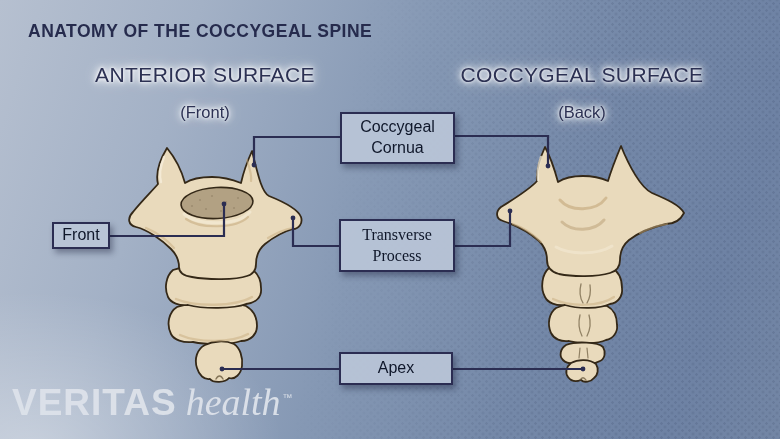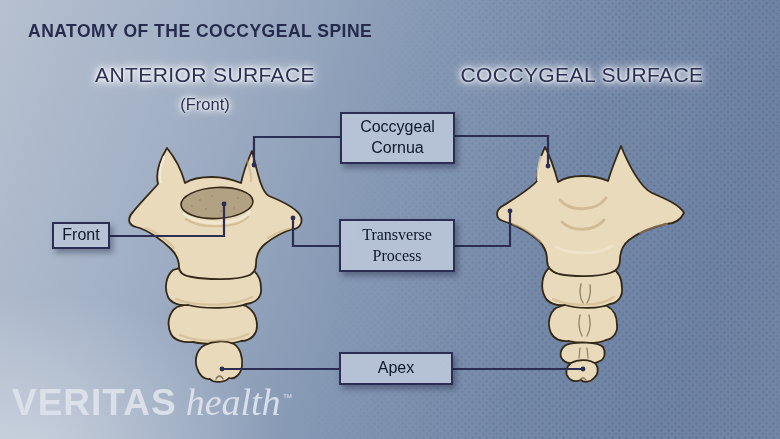--- a/index.html
+++ b/index.html
@@ -28,21 +28,21 @@
     text-align:center;
   }
   .surface-block{position:absolute;top:63px;width:300px;text-align:center;}
   .surface-block.anterior{left:55px;}
   .surface-block.posterior{left:432px;}
   .surface-heading{
     font-size:21px;letter-spacing:.4px;color:#2c3153;
     text-shadow:0 0 3px #fff,0 0 6px #fff,0 0 10px rgba(255,255,255,.95),0 0 16px rgba(255,255,255,.8);
   }
   .surface-sub{
-    margin-top:8px;font-size:16.5px;color:#2c3153;
+    margin-top:16px;font-size:16.5px;color:#2c3153;
     text-shadow:0 0 3px #fff,0 0 6px #fff,0 0 10px rgba(255,255,255,.95),0 0 16px rgba(255,255,255,.8);
   }
   .art{position:absolute;inset:0;width:780px;height:439px;}
   .label-box{
     position:absolute;box-sizing:border-box;
     border:2px solid #2b2d52;background:rgba(185,197,215,.93);
     box-shadow:3px 4px 6px rgba(22,27,52,.38);
     display:flex;align-items:center;justify-content:center;text-align:center;
     font-size:16px;line-height:1.3;color:#0f172a;white-space:pre-line;
   }
@@ -72,20 +72,21 @@
 
   <h1 class="title">ANATOMY OF THE COCCYGEAL SPINE</h1>
 
   <div class="surface-block anterior">
     <div class="surface-heading">ANTERIOR SURFACE</div>
     <div class="surface-sub">(Front)</div>
   </div>
 
   <div class="surface-block posterior">
     <div class="surface-heading">COCCYGEAL SURFACE</div>
+    <div class="surface-sub">(Back)</div>
   </div>
 
   <svg class="art" viewBox="0 0 780 439">
 
     <g fill="#e9dabc" stroke="#342817" stroke-width="1.8" stroke-linejoin="round">
 
       <path d="M177 307 C169 312 166 324 171 334 C174 340 183 343 193 342 C207 345 230 345 241 341 C251 341 257 334 257 326 C257 317 253 310 246 306 C224 300 194 301 177 307 Z"></path>
 
       <path d="M173 270 C166 276 164 288 168 297 C171 303 179 306 188 305 C203 309 234 309 246 304 C256 303 262 297 261 288 C261 279 257 272 250 268 C228 263 193 263 173 270 Z"></path>
 

